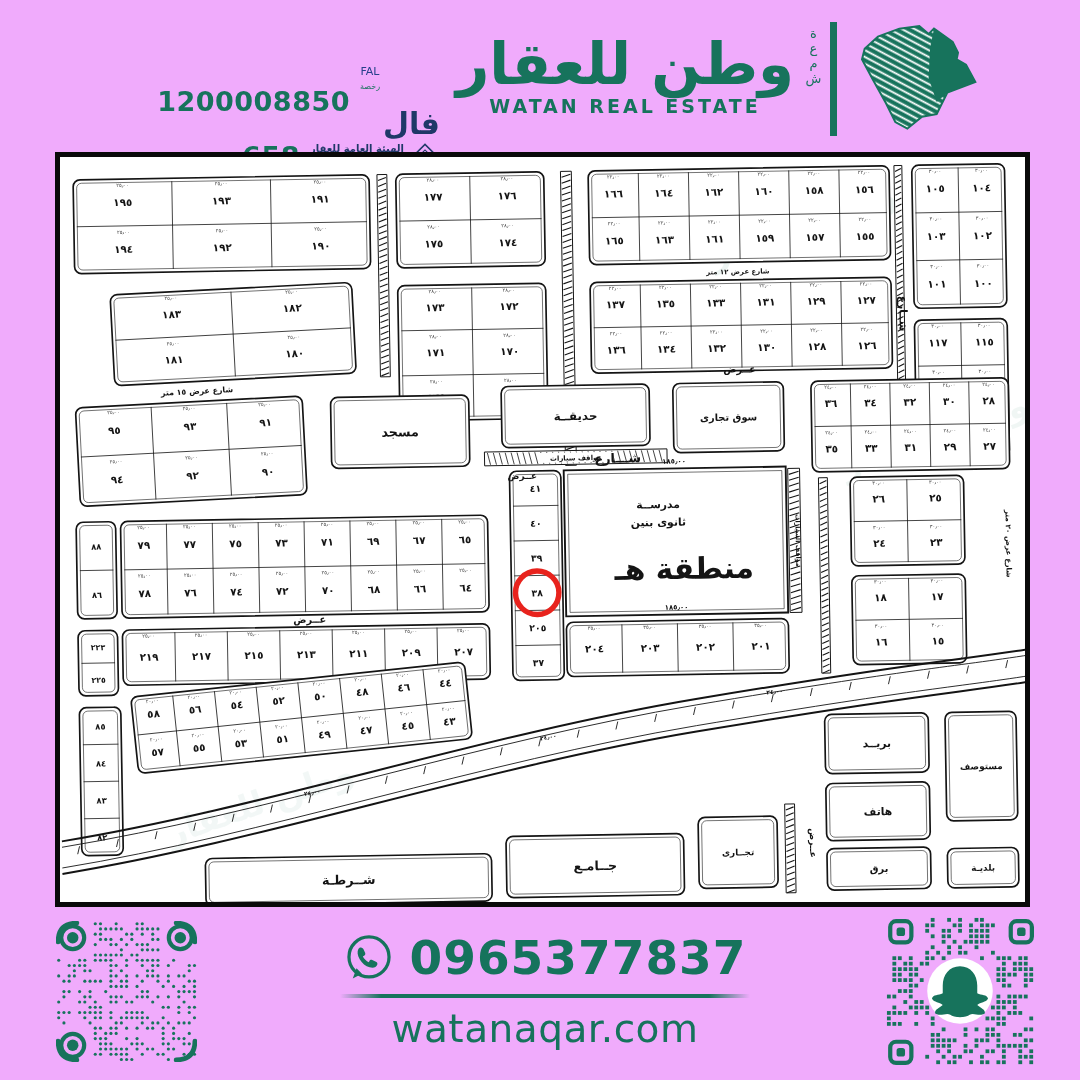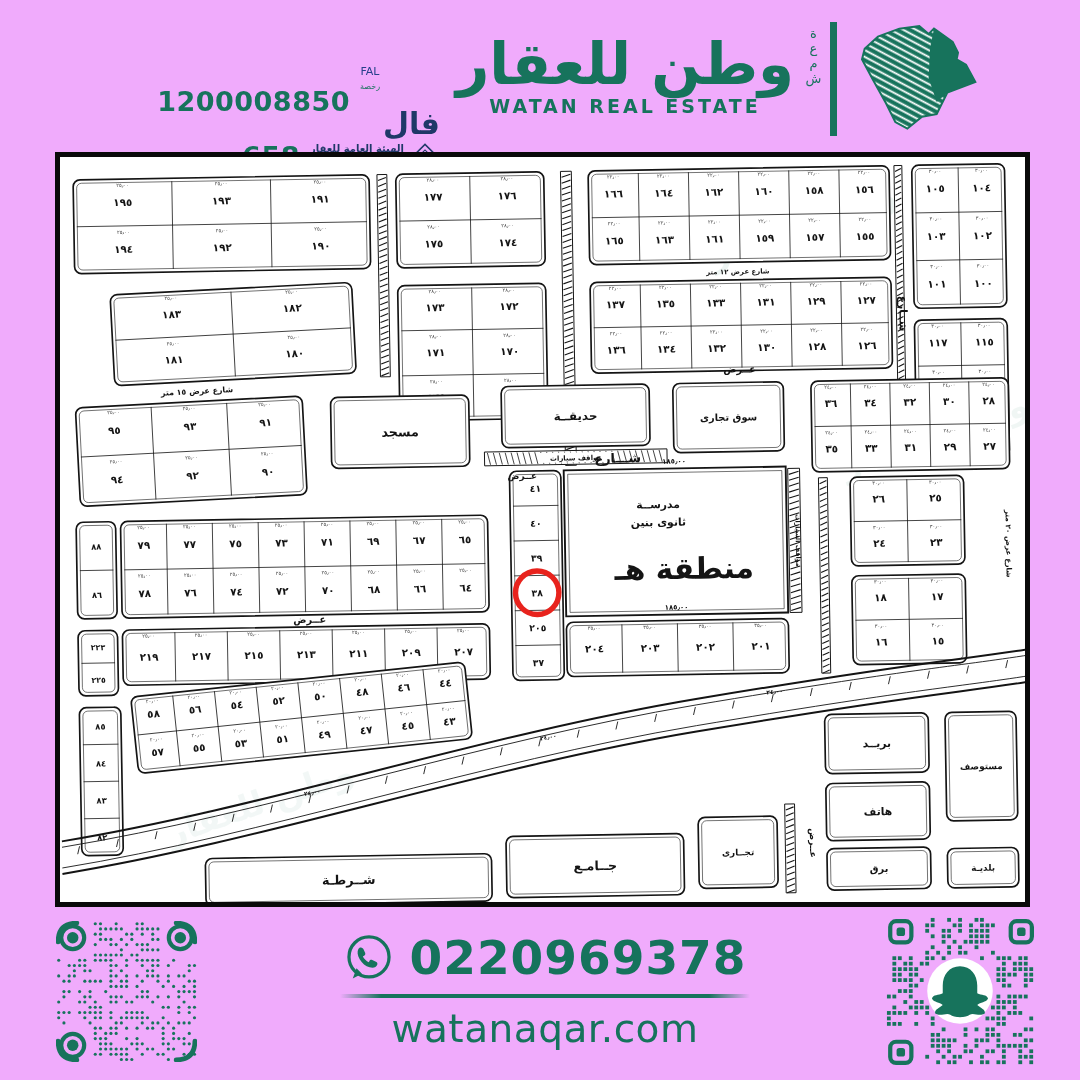--- a/index.html
+++ b/index.html
@@ -891,21 +891,21 @@
       </svg>
   </div>
 
   <div class="contact-col">
     <div class="contact">
       <svg width="52" height="52" viewBox="0 0 48 48">
         <circle cx="24" cy="23" r="18.5" fill="none" stroke="#16735C" stroke-width="3"></circle>
         <path d="M9,43 L12.5,33.5 L17.5,38.5 Z" fill="#16735C"></path>
         <path d="M17.2,14.6 c-1.2,-0.6 -2.4,0 -3,1.2 c-1.2,2.4 -1,5.6 1.2,9.4 c2.2,3.8 5.4,6.4 9.2,7.4 c3.8,1 6,-0.2 7,-2.4 c0.5,-1.1 0,-2.3 -1.2,-2.8 l-3.4,-1.6 c-1.1,-0.5 -2.2,0 -2.7,1.1 l-0.5,1 c-2.2,-1.1 -4.4,-3.2 -5.5,-5.4 l1.1,-0.6 c1.1,-0.6 1.5,-1.7 1,-2.8 l-1.6,-3.3 c-0.4,-0.8 -0.9,-1 -1.6,-1.2 Z" fill="#16735C"></path>
       </svg>
-      <span class="num">0220969378</span>
+      <span class="num">0965377837</span>
     </div>
     <div class="gbar"></div>
     <div class="site">watanaqar.com</div>
   </div>
 
   <svg id="qrL" class="qr" viewBox="0 0 135 135">
       <g fill="#17735C">
         <rect x="36.1" y="1.1" width="3" height="3" rx="1.5"></rect>
         <rect x="41.1" y="1.1" width="3" height="3" rx="1.5"></rect>
         <rect x="56.1" y="1.1" width="3" height="3" rx="1.5"></rect>

